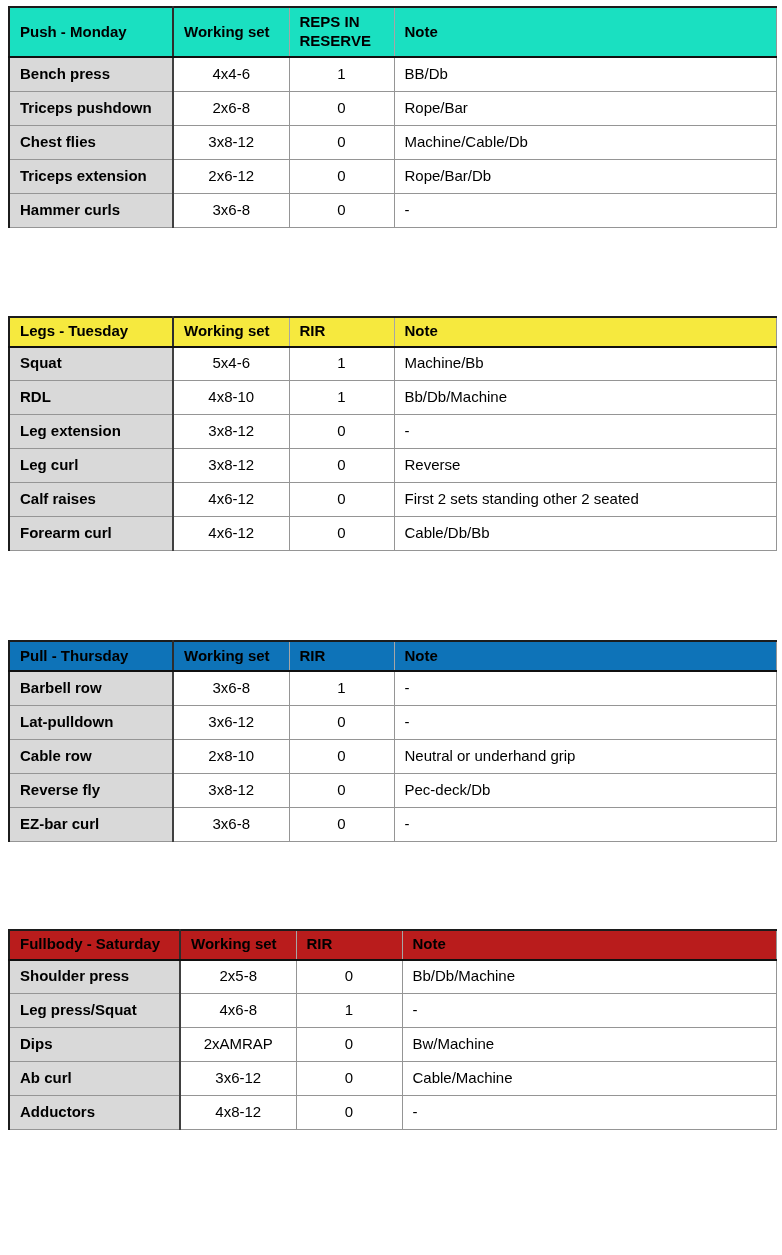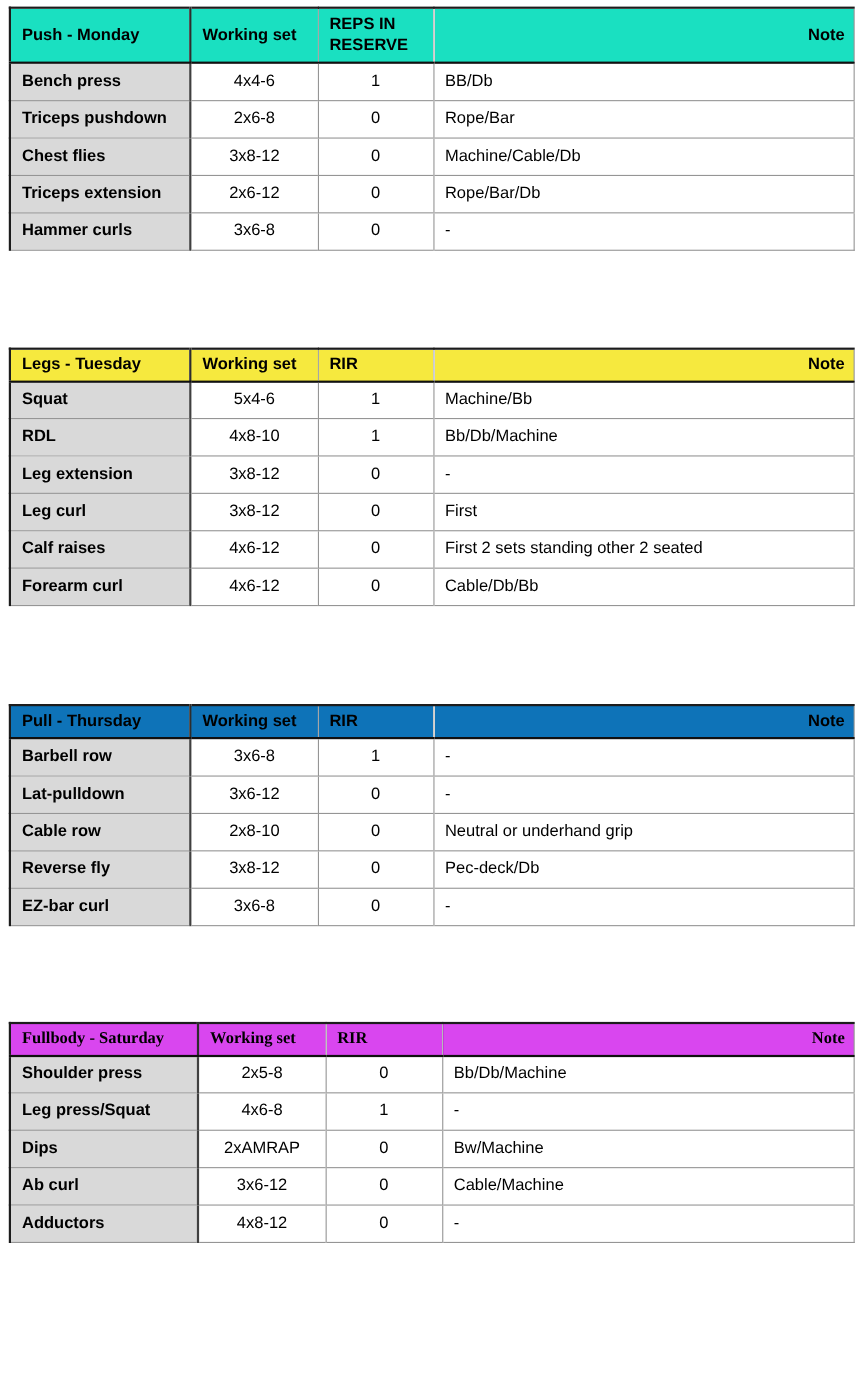--- a/index.html
+++ b/index.html
@@ -48,21 +48,21 @@
     font-weight: bold;
     text-align: left;
     padding: 4px 8px 4px 10px;
     height: 30px;
     border-bottom: 2px solid #101010;
     border-right: 1px solid rgba(0,0,0,0.35);
     white-space: normal;
   }
   thead.tall th { height: 50px; }
   thead th:first-child { border-right: 2px solid #2d2d2d; }
-  thead th:last-child { border-right: none; text-align: right; }
+  thead th:last-child { border-right: none; }
 
   tbody tr { border-top: 1px solid #959595; }
   tbody tr:first-child { border-top: none; }
   tbody th, tbody td { height: 34px; }
   tbody th {
     background: #d9d9d9;
     font-weight: bold;
     text-align: left;
     padding: 0 8px 0 10px;
     border-right: 2px solid #404040;
@@ -157,21 +157,21 @@
         <tr>
           <th>Leg extension</th>
           <td class="num">3x8-12</td>
           <td class="num">0</td>
           <td class="note">-</td>
         </tr>
         <tr>
           <th>Leg curl</th>
           <td class="num">3x8-12</td>
           <td class="num">0</td>
-          <td class="note">First</td>
+          <td class="note">Reverse</td>
         </tr>
         <tr>
           <th>Calf raises</th>
           <td class="num">4x6-12</td>
           <td class="num">0</td>
           <td class="note">First 2 sets standing other 2 seated</td>
         </tr>
         <tr>
           <th>Forearm curl</th>
           <td class="num">4x6-12</td>
@@ -230,21 +230,21 @@
       </tbody>
   </table>
 
   <table id="table-fullbody" class="wtable cols-b">
     <colgroup>
         <col class="c1">
         <col class="c2">
         <col class="c3">
         <col>
       </colgroup>
-    <thead style="background-color: #d946ef; font-family: Liberation Serif, serif;">
+    <thead style="background-color: #b91c1c;">
       <tr>
         <th>Fullbody - Saturday</th>
         <th>Working set</th>
         <th>RIR</th>
         <th>Note</th>
       </tr>
     </thead>
     <tbody>
         <tr>
           <th>Shoulder press</th>

